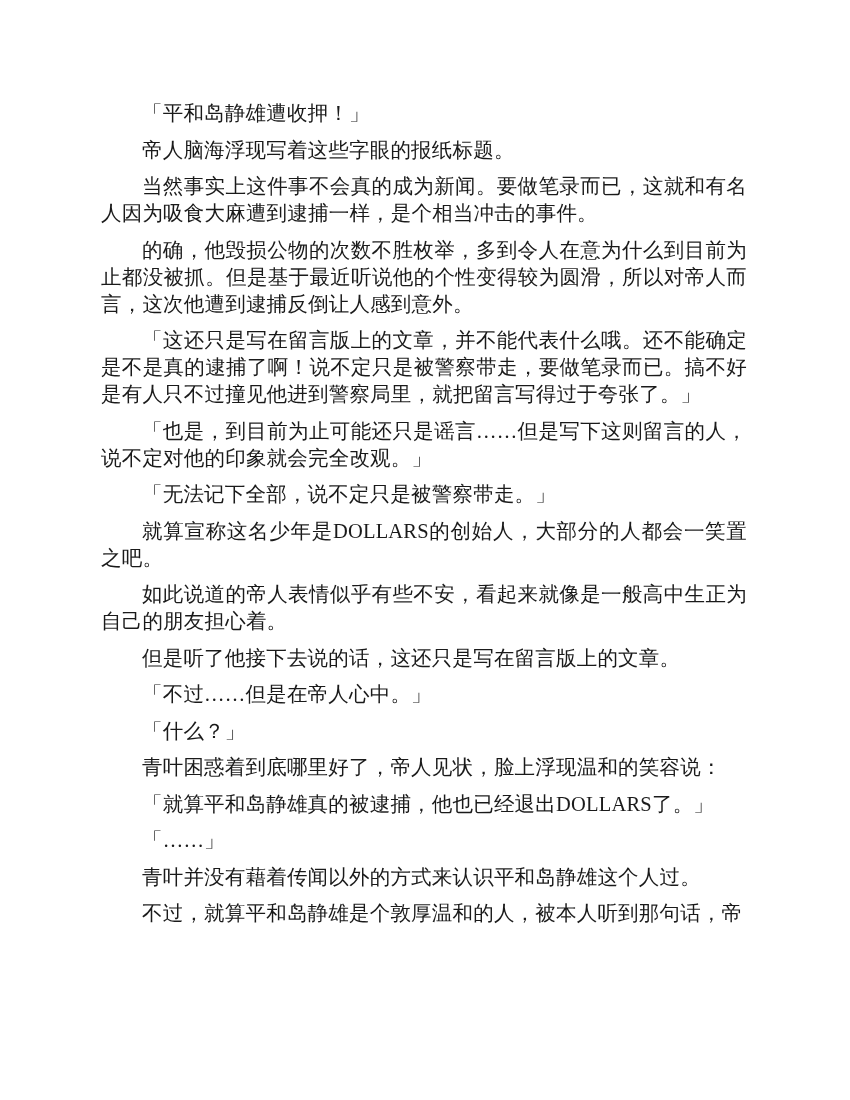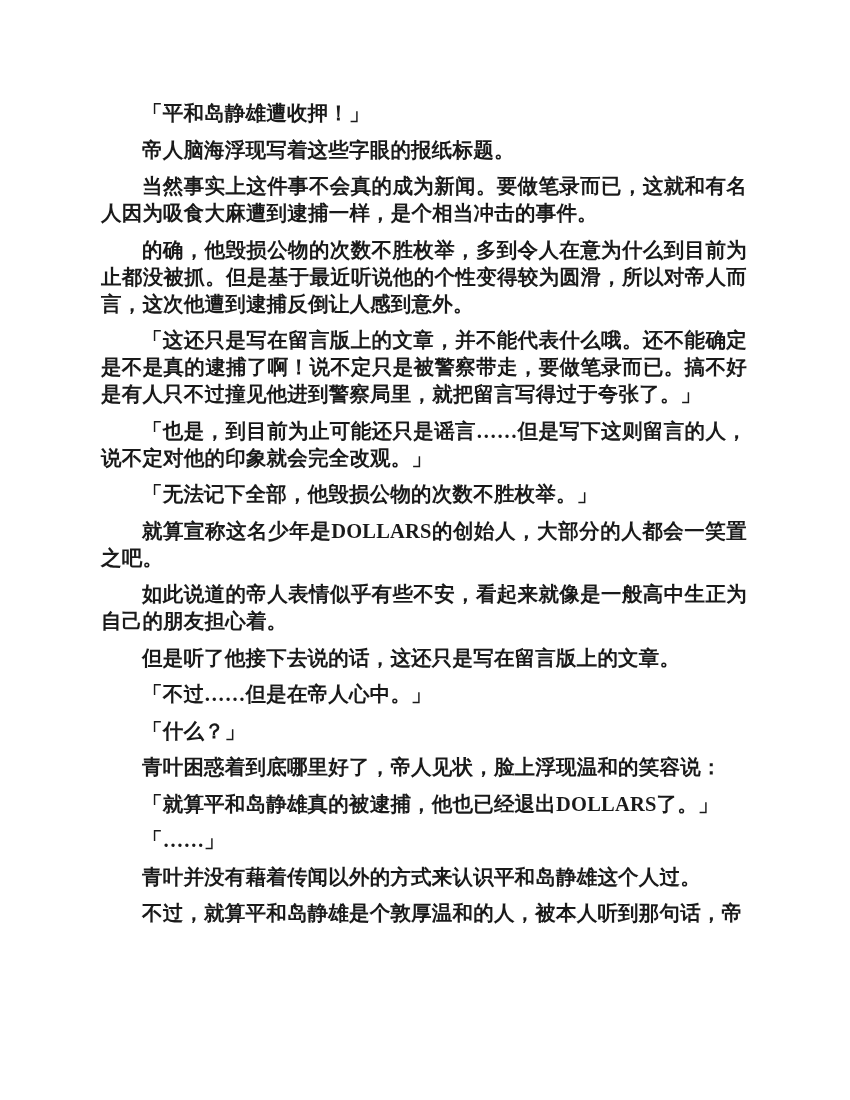--- a/index.html
+++ b/index.html
@@ -13,21 +13,20 @@
       position: relative;
       overflow: hidden;
       font-family: "Liberation Serif", "DejaVu Serif", serif;
       color: #1a1a1a;
     }
     .page {
       position: absolute;
       left: 101px;
       top: 100px;
       width: 646px;
-      font-weight: bold;
     }
     .para {
       font-size: 20.5px;
       line-height: 27px;
       margin: 0 0 9.5px 0;
       text-indent: 41px;
       text-align: justify;
       text-align-last: left;
       letter-spacing: 0.2px;
       white-space: normal;
@@ -37,21 +36,21 @@
 </head>
 <body>
 
 <div class="page">
   <p class="para">「平和岛静雄遭收押！」</p>
   <p class="para">帝人脑海浮现写着这些字眼的报纸标题。</p>
   <p class="para">当然事实上这件事不会真的成为新闻。要做笔录而已，这就和有名人因为吸食大麻遭到逮捕一样，是个相当冲击的事件。</p>
   <p class="para">的确，他毁损公物的次数不胜枚举，多到令人在意为什么到目前为止都没被抓。但是基于最近听说他的个性变得较为圆滑，所以对帝人而言，这次他遭到逮捕反倒让人感到意外。</p>
   <p class="para">「这还只是写在留言版上的文章，并不能代表什么哦。还不能确定是不是真的逮捕了啊！说不定只是被警察带走，要做笔录而已。搞不好是有人只不过撞见他进到警察局里，就把留言写得过于夸张了。」</p>
   <p class="para">「也是，到目前为止可能还只是谣言……但是写下这则留言的人，说不定对他的印象就会完全改观。」</p>
-  <p class="para">「无法记下全部，他毁损公物的次数不胜枚举。」</p>
+  <p class="para">「无法记下全部，说不定只是被警察带走。」</p>
   <p class="para">就算宣称这名少年是DOLLARS的创始人，大部分的人都会一笑置之吧。</p>
   <p class="para">如此说道的帝人表情似乎有些不安，看起来就像是一般高中生正为自己的朋友担心着。</p>
   <p class="para">但是听了他接下去说的话，这还只是写在留言版上的文章。</p>
   <p class="para">「不过……但是在帝人心中。」</p>
   <p class="para">「什么？」</p>
   <p class="para">青叶困惑着到底哪里好了，帝人见状，脸上浮现温和的笑容说：</p>
   <p class="para">「就算平和岛静雄真的被逮捕，他也已经退出DOLLARS了。」</p>
   <p class="para">「……」</p>
   <p class="para">青叶并没有藉着传闻以外的方式来认识平和岛静雄这个人过。</p>
   <p class="para">不过，就算平和岛静雄是个敦厚温和的人，被本人听到那句话，帝</p>

